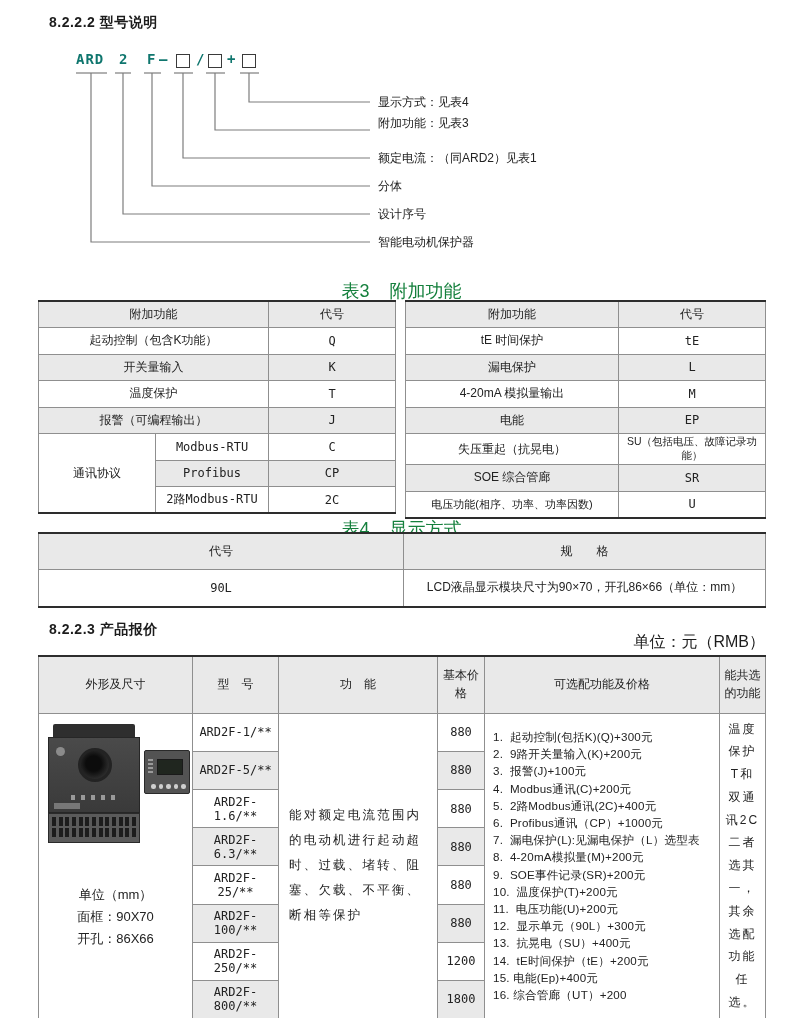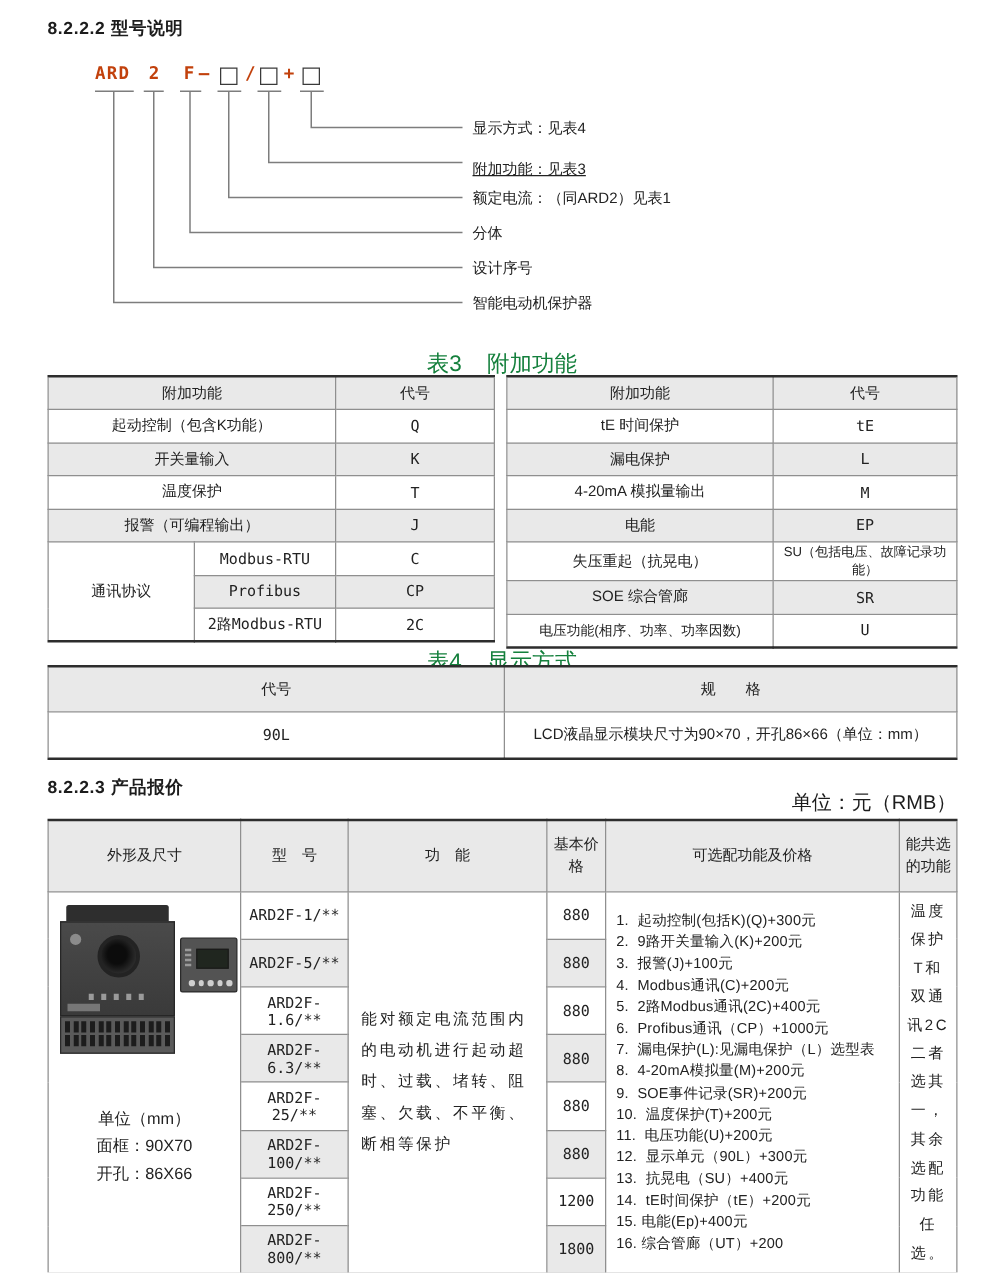--- a/index.html
+++ b/index.html
@@ -2,28 +2,28 @@
 <html><head>
 <meta charset="utf-8">
 <style>
   * { margin:0; padding:0; box-sizing:border-box; }
   html,body { background:#ffffff; }
   .page {
     position:relative; width:800px; height:1018px; margin:0 auto;
     background:#fff; overflow:hidden; color:#1c1c1c;
     font-family:"Liberation Sans","DejaVu Sans",sans-serif;
   }
-  .abs { position:absolute; }
+  .abs { position:absolute;margin-left:11px; }
   .h1 { font-size:14px; font-weight:bold; letter-spacing:.5px; }
 
   
   .dsvg { position:absolute; left:0; top:0; pointer-events:none; }
   .code {
     position:absolute; top:51px; font-family:"DejaVu Sans Mono",monospace;
-    font-size:14px; font-weight:bold; color:#c2410c; letter-spacing:1px;
+    font-size:14px; font-weight:bold; color:#0f766e; letter-spacing:1px;
   }
   .mbox {
     position:absolute; top:54px; width:14px; height:14px;
     border:1.6px solid #3a3a3a; background:#fff;
   }
   .dlabel { position:absolute; left:378px; font-size:12px; line-height:14px; color:#222; white-space:nowrap; }
 
   
   table.tbl {
     position:absolute; border-collapse:collapse; table-layout:fixed;
@@ -105,21 +105,21 @@
   <span class="code" style="left:119px;">2</span>
   <span class="code" style="left:147px;">F</span>
   <span class="code" style="left:159px;">—</span>
   <span class="mbox" style="left:176px;"></span>
   <span class="code" style="left:196px;">/</span>
   <span class="mbox" style="left:208px;"></span>
   <span class="code" style="left:227px;">+</span>
   <span class="mbox" style="left:242px;"></span>
 
   <span class="dlabel" style="top:95px;">显示方式：见表4</span>
-  <span class="dlabel" style="top:128px;text-decoration:underline;">附加功能：见表3</span>
+  <span class="dlabel" style="top:116px;">附加功能：见表3</span>
   <span class="dlabel" style="top:151px;">额定电流：（同ARD2）见表1</span>
   <span class="dlabel" style="top:179px;text-align:right;">分体</span>
   <span class="dlabel" style="top:207px;">设计序号</span>
   <span class="dlabel" style="top:235px;">智能电动机保护器</span>
 
   <div class="caption" style="top:279px;">
     <span>表3</span><span class="cap-name">附加功能</span>
   </div>
 
   <table class="tbl t3l" style="left:38px; top:300px; width:357px;">

